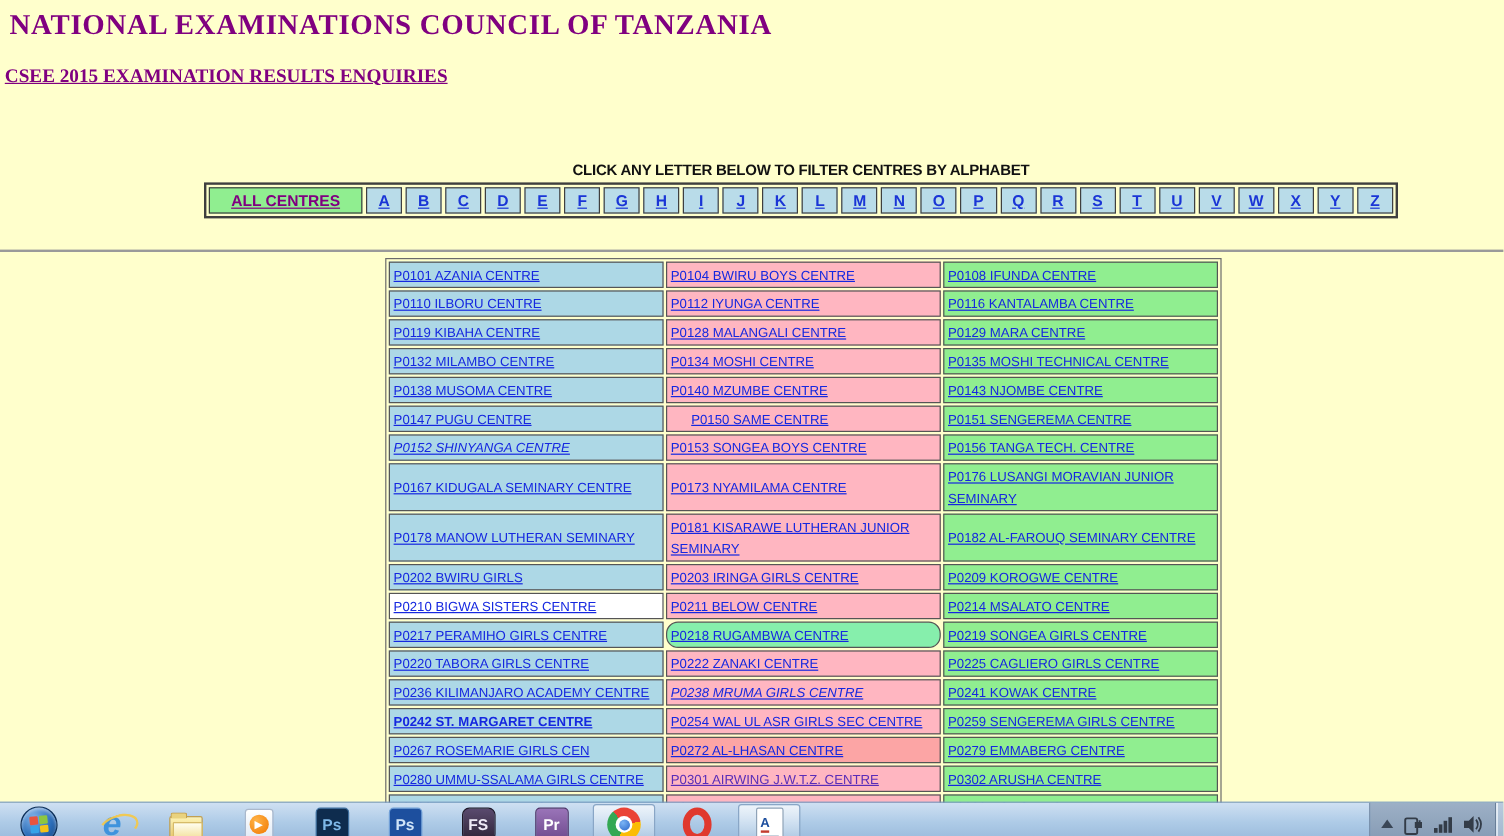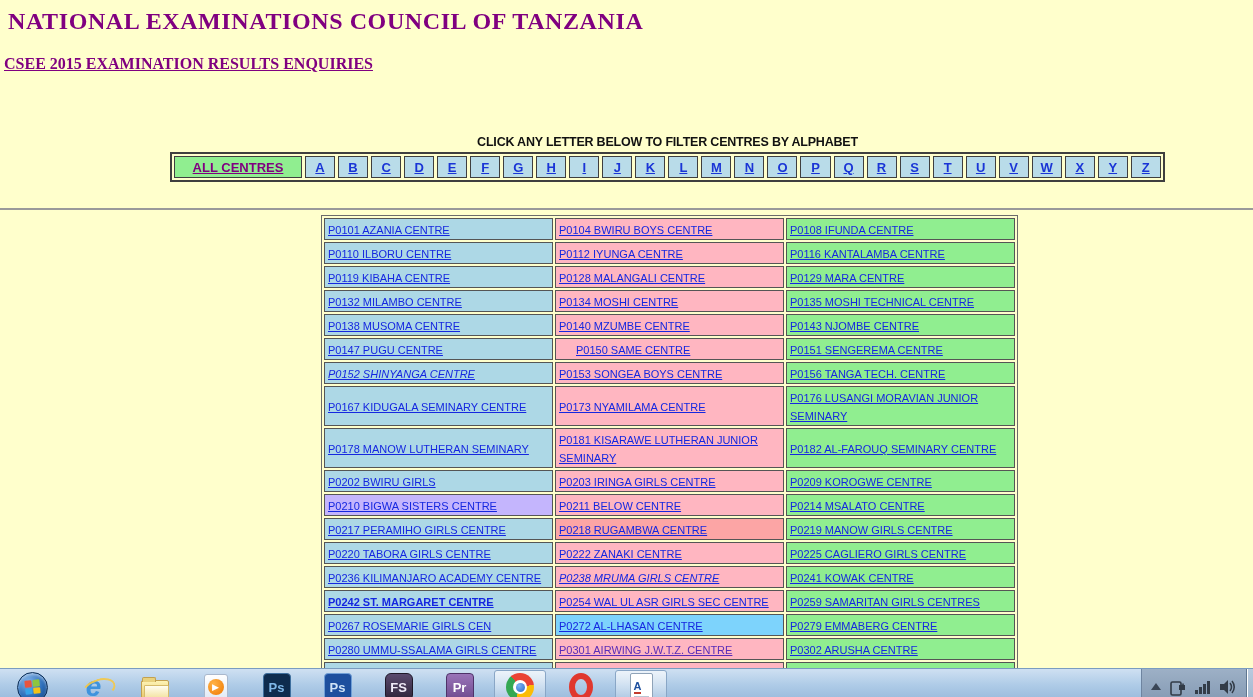--- a/index.html
+++ b/index.html
@@ -228,47 +228,47 @@
           <td style="background: rgb(173, 216, 230);"><a class="centre-link">P0178 MANOW LUTHERAN SEMINARY</a></td>
           <td style="background: rgb(255, 182, 193);"><a class="centre-link">P0181 KISARAWE LUTHERAN JUNIOR SEMINARY</a></td>
           <td style="background: rgb(144, 238, 144); margin-left: 24px;"><a class="centre-link">P0182 AL-FAROUQ SEMINARY CENTRE</a></td>
         </tr>
         <tr>
           <td style="background: rgb(173, 216, 230);"><a class="centre-link">P0202 BWIRU GIRLS</a></td>
           <td style="background: rgb(255, 182, 193);"><a class="centre-link">P0203 IRINGA GIRLS CENTRE</a></td>
           <td style="background: rgb(144, 238, 144);"><a class="centre-link">P0209 KOROGWE CENTRE</a></td>
         </tr>
         <tr>
-          <td style="background: #c4b5fd; margin-top: 40px;"><a class="centre-link">P0210 BIGWA SISTERS CENTRE</a></td>
+          <td style="background: #ffffff; margin-top: 40px;"><a class="centre-link">P0210 BIGWA SISTERS CENTRE</a></td>
           <td style="background: rgb(255, 182, 193);"><a class="centre-link">P0211 BELOW CENTRE</a></td>
           <td style="background: rgb(144, 238, 144);"><a class="centre-link">P0214 MSALATO CENTRE</a></td>
         </tr>
         <tr>
           <td style="background: rgb(173, 216, 230);"><a class="centre-link">P0217 PERAMIHO GIRLS CENTRE</a></td>
-          <td style="background: #fca5a5;"><a class="centre-link">P0218 RUGAMBWA CENTRE</a></td>
-          <td style="background: rgb(144, 238, 144);"><a class="centre-link">P0219 MANOW GIRLS CENTRE</a></td>
+          <td style="background: #86efac; border-radius: 10px;"><a class="centre-link">P0218 RUGAMBWA CENTRE</a></td>
+          <td style="background: rgb(144, 238, 144);"><a class="centre-link">P0219 SONGEA GIRLS CENTRE</a></td>
         </tr>
         <tr>
           <td style="background: rgb(173, 216, 230);"><a class="centre-link">P0220 TABORA GIRLS CENTRE</a></td>
           <td style="background: rgb(255, 182, 193);"><a class="centre-link">P0222 ZANAKI CENTRE</a></td>
           <td style="background: rgb(144, 238, 144);"><a class="centre-link">P0225 CAGLIERO GIRLS CENTRE</a></td>
         </tr>
         <tr>
           <td style="background: rgb(173, 216, 230);"><a class="centre-link">P0236 KILIMANJARO ACADEMY CENTRE</a></td>
           <td style="background: rgb(255, 182, 193); font-style: italic;"><a class="centre-link">P0238 MRUMA GIRLS CENTRE</a></td>
           <td style="background: rgb(144, 238, 144);"><a class="centre-link">P0241 KOWAK CENTRE</a></td>
         </tr>
         <tr>
           <td style="background: rgb(173, 216, 230); font-weight: bold;"><a class="centre-link">P0242 ST. MARGARET CENTRE</a></td>
           <td style="background: rgb(255, 182, 193);"><a class="centre-link">P0254 WAL UL ASR GIRLS SEC CENTRE</a></td>
-          <td style="background: rgb(144, 238, 144);"><a class="centre-link">P0259 SAMARITAN GIRLS CENTRES</a></td>
+          <td style="background: rgb(144, 238, 144);"><a class="centre-link">P0259 SENGEREMA GIRLS CENTRE</a></td>
         </tr>
         <tr>
           <td style="background: rgb(173, 216, 230);"><a class="centre-link">P0267 ROSEMARIE GIRLS CEN</a></td>
-          <td style="background: #7dd3fc;"><a class="centre-link">P0272 AL-LHASAN CENTRE</a></td>
+          <td style="background: #fca5a5;"><a class="centre-link">P0272 AL-LHASAN CENTRE</a></td>
           <td style="background: rgb(144, 238, 144);"><a class="centre-link">P0279 EMMABERG CENTRE</a></td>
         </tr>
         <tr>
           <td style="background: rgb(173, 216, 230);"><a class="centre-link">P0280 UMMU-SSALAMA GIRLS CENTRE</a></td>
           <td style="background: rgb(255, 182, 193);"><a class="centre-link visited">P0301 AIRWING J.W.T.Z. CENTRE</a></td>
           <td style="background: rgb(144, 238, 144);"><a class="centre-link">P0302 ARUSHA CENTRE</a></td>
         </tr>
         <tr>
           <td style="background: rgb(173, 216, 230);"><a class="centre-link">P0303 ARUSHA-MERU CENTRE</a></td>
           <td style="background: rgb(255, 182, 193);"><a class="centre-link">P0305 BULUBA CENTRE</a></td>

